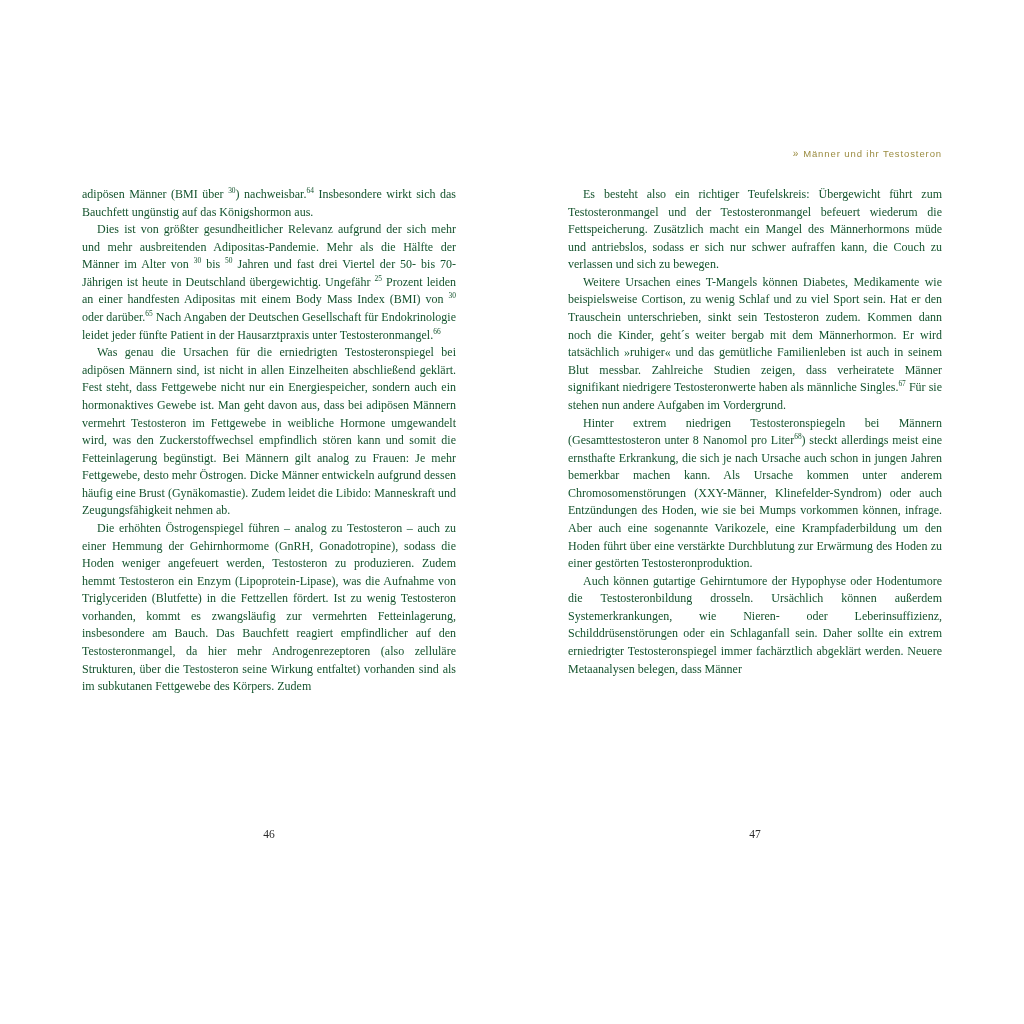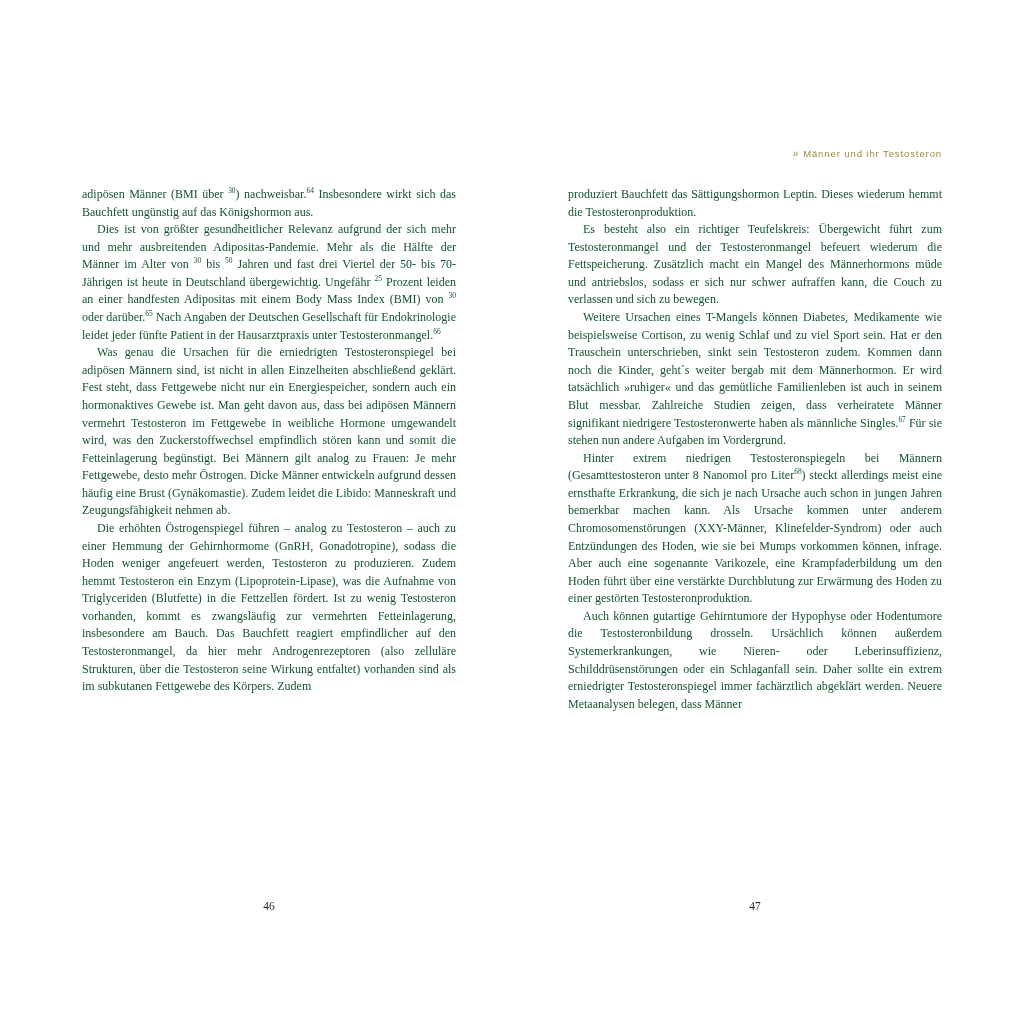--- a/index.html
+++ b/index.html
@@ -63,21 +63,21 @@
   .col p.first {
     text-indent: 0;
   }
   sup {
     font-size: 0.62em;
     vertical-align: super;
     line-height: 0;
   }
   .folio {
     position: absolute;
-    top: 900px;
+    top: 828px;
     font-family: "Liberation Serif", serif;
     font-size: 11.5px;
     color: #2a2a2a;
     width: 374px;
     text-align: center;
   }
   .folio.left { left: 82px; }
   .folio.right { left: 568px; }
 </style>
 </head>
@@ -92,21 +92,20 @@
   <div class="columns">
 
     <div class="col left">
       <p class="first"><span>adipösen Männer (BMI über <sup>30</sup>) nachweisbar.<sup>64</sup> Insbesondere wirkt sich das Bauchfett ungünstig auf das Königshormon aus.</span></p>
       <p><span>Dies ist von größter gesundheitlicher Relevanz aufgrund der sich mehr und mehr ausbreitenden Adipositas-Pandemie. Mehr als die Hälfte der Männer im Alter von <sup>30</sup> bis <sup>50</sup> Jahren und fast drei Viertel der 50- bis 70-Jährigen ist heute in Deutschland übergewichtig. Ungefähr <sup>25</sup> Prozent leiden an einer handfesten Adipositas mit einem Body Mass Index (BMI) von <sup>30</sup> oder darüber.<sup>65</sup> Nach Angaben der Deutschen Gesellschaft für Endokrinologie leidet jeder fünfte Patient in der Hausarztpraxis unter Testosteronmangel.<sup>66</sup></span></p>
       <p><span>Was genau die Ursachen für die erniedrigten Testosteronspiegel bei adipösen Männern sind, ist nicht in allen Einzelheiten abschließend geklärt. Fest steht, dass Fettgewebe nicht nur ein Energiespeicher, sondern auch ein hormonaktives Gewebe ist. Man geht davon aus, dass bei adipösen Männern vermehrt Testosteron im Fettgewebe in weibliche Hormone umgewandelt wird, was den Zuckerstoffwechsel empfindlich stören kann und somit die Fetteinlagerung begünstigt. Bei Männern gilt analog zu Frauen: Je mehr Fettgewebe, desto mehr Östrogen. Dicke Männer entwickeln aufgrund dessen häufig eine Brust (Gynäkomastie). Zudem leidet die Libido: Manneskraft und Zeugungsfähigkeit nehmen ab.</span></p>
       <p><span>Die erhöhten Östrogenspiegel führen – analog zu Testosteron – auch zu einer Hemmung der Gehirnhormome (GnRH, Gonadotropine), sodass die Hoden weniger angefeuert werden, Testosteron zu produzieren. Zudem hemmt Testosteron ein Enzym (Lipoprotein-Lipase), was die Aufnahme von Triglyceriden (Blutfette) in die Fettzellen fördert. Ist zu wenig Testosteron vorhanden, kommt es zwangsläufig zur vermehrten Fetteinlagerung, insbesondere am Bauch. Das Bauchfett reagiert empfindlicher auf den Testosteronmangel, da hier mehr Androgenrezeptoren (also zelluläre Strukturen, über die Testosteron seine Wirkung entfaltet) vorhanden sind als im subkutanen Fettgewebe des Körpers. Zudem</span></p>
     </div>
 
     <div class="col right">
-      <p class="first"><span>produziert Bauchfett das Sättigungshormon Leptin. Dieses wiederum hemmt die Testosteronproduktion.</span></p>
       <p><span>Es besteht also ein richtiger Teufelskreis: Übergewicht führt zum Testosteronmangel und der Testosteronmangel befeuert wiederum die Fettspeicherung. Zusätzlich macht ein Mangel des Männerhormons müde und antriebslos, sodass er sich nur schwer aufraffen kann, die Couch zu verlassen und sich zu bewegen.</span></p>
       <p><span>Weitere Ursachen eines T-Mangels können Diabetes, Medikamente wie beispielsweise Cortison, zu wenig Schlaf und zu viel Sport sein. Hat er den Trauschein unterschrieben, sinkt sein Testosteron zudem. Kommen dann noch die Kinder, geht´s weiter bergab mit dem Männerhormon. Er wird tatsächlich »ruhiger« und das gemütliche Familienleben ist auch in seinem Blut messbar. Zahlreiche Studien zeigen, dass verheiratete Männer signifikant niedrigere Testosteronwerte haben als männliche Singles.<sup>67</sup> Für sie stehen nun andere Aufgaben im Vordergrund.</span></p>
       <p><span>Hinter extrem niedrigen Testosteronspiegeln bei Männern (Gesamttestosteron unter 8 Nanomol pro Liter<sup>68</sup>) steckt allerdings meist eine ernsthafte Erkrankung, die sich je nach Ursache auch schon in jungen Jahren bemerkbar machen kann. Als Ursache kommen unter anderem Chromosomenstörungen (XXY-Männer, Klinefelder-Syndrom) oder auch Entzündungen des Hoden, wie sie bei Mumps vorkommen können, infrage. Aber auch eine sogenannte Varikozele, eine Krampfaderbildung um den Hoden führt über eine verstärkte Durchblutung zur Erwärmung des Hoden zu einer gestörten Testosteronproduktion.</span></p>
       <p><span>Auch können gutartige Gehirntumore der Hypophyse oder Hodentumore die Testosteronbildung drosseln. Ursächlich können außerdem Systemerkrankungen, wie Nieren- oder Leberinsuffizienz, Schilddrüsenstörungen oder ein Schlaganfall sein. Daher sollte ein extrem erniedrigter Testosteronspiegel immer fachärztlich abgeklärt werden. Neuere Metaanalysen belegen, dass Männer</span></p>
     </div>
 
   </div>
 
   <div class="folio left">46</div>
   <div class="folio right">47</div>

